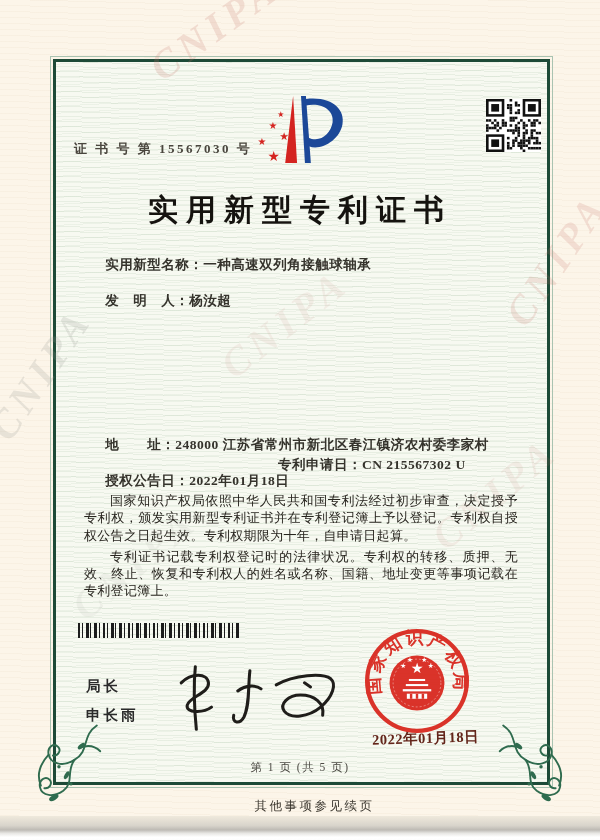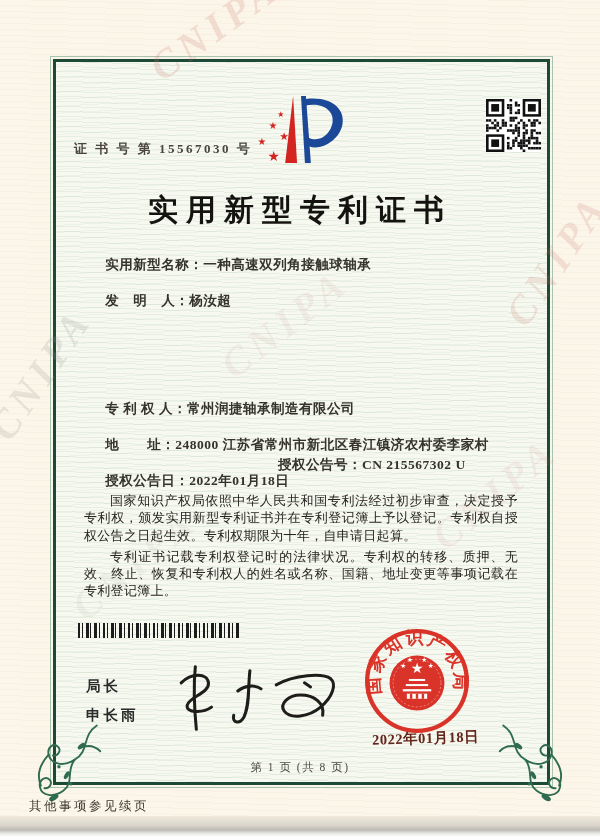--- a/index.html
+++ b/index.html
@@ -33,21 +33,21 @@
        transparent 13px 16px,#1c1c1c 16px 19px,transparent 19px 21px,#1c1c1c 21px 22px,transparent 22px 25px);
      background-size:25px 100%;background-repeat:repeat-x;}
   .signer{left:86px;font:700 14.5px "Liberation Sans","DejaVu Sans",sans-serif;
           color:#2b2b2b;letter-spacing:3px;}
   .signature{left:163px;top:656px;width:192px;height:82px;}
   .sealwrap{left:356px;top:620px;width:122px;height:122px;z-index:4;opacity:.93;}
   .sealdate{left:372px;top:729px;z-index:5;font:700 14.5px "Liberation Serif",serif;
             color:#63251a;letter-spacing:.5px;transform:rotate(-2deg);white-space:nowrap;}
   .pageinfo{left:0;right:0;top:760px;text-align:center;font:400 11.5px "Liberation Serif",serif;
             color:#4c4a44;letter-spacing:1.5px;}
-  .footnote{left:0;right:0;top:798px;text-align:left;font:400 12.5px "Liberation Serif",serif;
+  .footnote{left:0;right:0;top:798px;text-align:center;font:400 12.5px "Liberation Serif",serif;
             color:#3a362e;letter-spacing:2.5px;padding-left:29px;}
   .flourish{position:absolute;width:86px;height:86px;z-index:3;}
   .fl-left{left:28px;top:722px;}
   .fl-right{right:28px;top:722px;transform:scaleX(-1);}
   .qr{left:486px;top:99px;width:55px;height:53px;background:#fff;}
   .qr svg{display:block;width:100%;height:100%;}
   .logo{left:250px;top:94px;width:102px;height:74px;}
   .bottom-edge{position:absolute;left:0;right:0;bottom:0;height:24px;z-index:6;
      background:linear-gradient(180deg,#efe9dc 0%,#d8d4cb 40%,#bdbab4 58%,#e8e7e4 72%,#ffffff 88%,#fdfdfd 100%);}
 </style>
@@ -244,29 +244,26 @@
     </div>
 
     <div class="abs title">实用新型专利证书</div>
 
     <div class="abs field-row" style="top:276px">
       <span>发　明　人：</span><span>杨汝超</span>
     </div>
     <div class="abs field-row" style="top:240px">
       <span>实用新型名称：</span><span>一种高速双列角接触球轴承</span>
     </div>
-    <div class="abs field-row" style="top:384px">
-      <span>专 利 权 人：</span><span>常州润捷轴承制造有限公司</span>
-    </div>
     <div class="abs field-row" style="top:420px">
       <span>地　　址：</span><span>248000 江苏省常州市新北区春江镇济农村委李家村</span>
     </div>
     <div class="abs field-row" style="top:456px">
       <span>授权公告日：</span><span>2022年01月18日</span>
-      <span class="pair2"><span>授权公告号：</span><span>CN 215567302 U</span></span>
+      <span class="pair2"><span>专利申请日：</span><span>CN 215567302 U</span></span>
     </div>
 
     <div class="abs paras">
       <p>国家知识产权局依照中华人民共和国专利法经过初步审查，决定授予专利权，颁发实用新型专利证书并在专利登记簿上予以登记。专利权自授权公告之日起生效。专利权期限为十年，自申请日起算。</p>
       <p>专利证书记载专利权登记时的法律状况。专利权的转移、质押、无效、终止、恢复和专利权人的姓名或名称、国籍、地址变更等事项记载在专利登记簿上。</p>
     </div>
 
     <div class="abs barcode"></div>
 
     <div class="abs signer" style="top:677px">局长</div>
@@ -303,18 +300,18 @@
         <rect x="49" y="63" width="22" height="2" fill="#fff"></rect>
         <rect x="46" y="68" width="28" height="2.2" fill="#fff"></rect>
         <rect x="50" y="72.5" width="20" height="5" fill="#fff"></rect>
         <rect x="53" y="72.5" width="2.4" height="5" fill="#d8251b"></rect>
         <rect x="58.8" y="72.5" width="2.4" height="5" fill="#d8251b"></rect>
         <rect x="64.6" y="72.5" width="2.4" height="5" fill="#d8251b"></rect>
       </g>
     </svg>
     <div class="abs sealdate">2022年01月18日</div>
 
-    <div class="abs pageinfo">第 1 页 (共 8 页)</div>
+    <div class="abs pageinfo">第 1 页 (共 5 页)</div>
     <div class="abs footnote">其他事项参见续页</div>
   </div>
 
   <div class="bottom-edge"></div>
 </div>
 
 </body></html>

